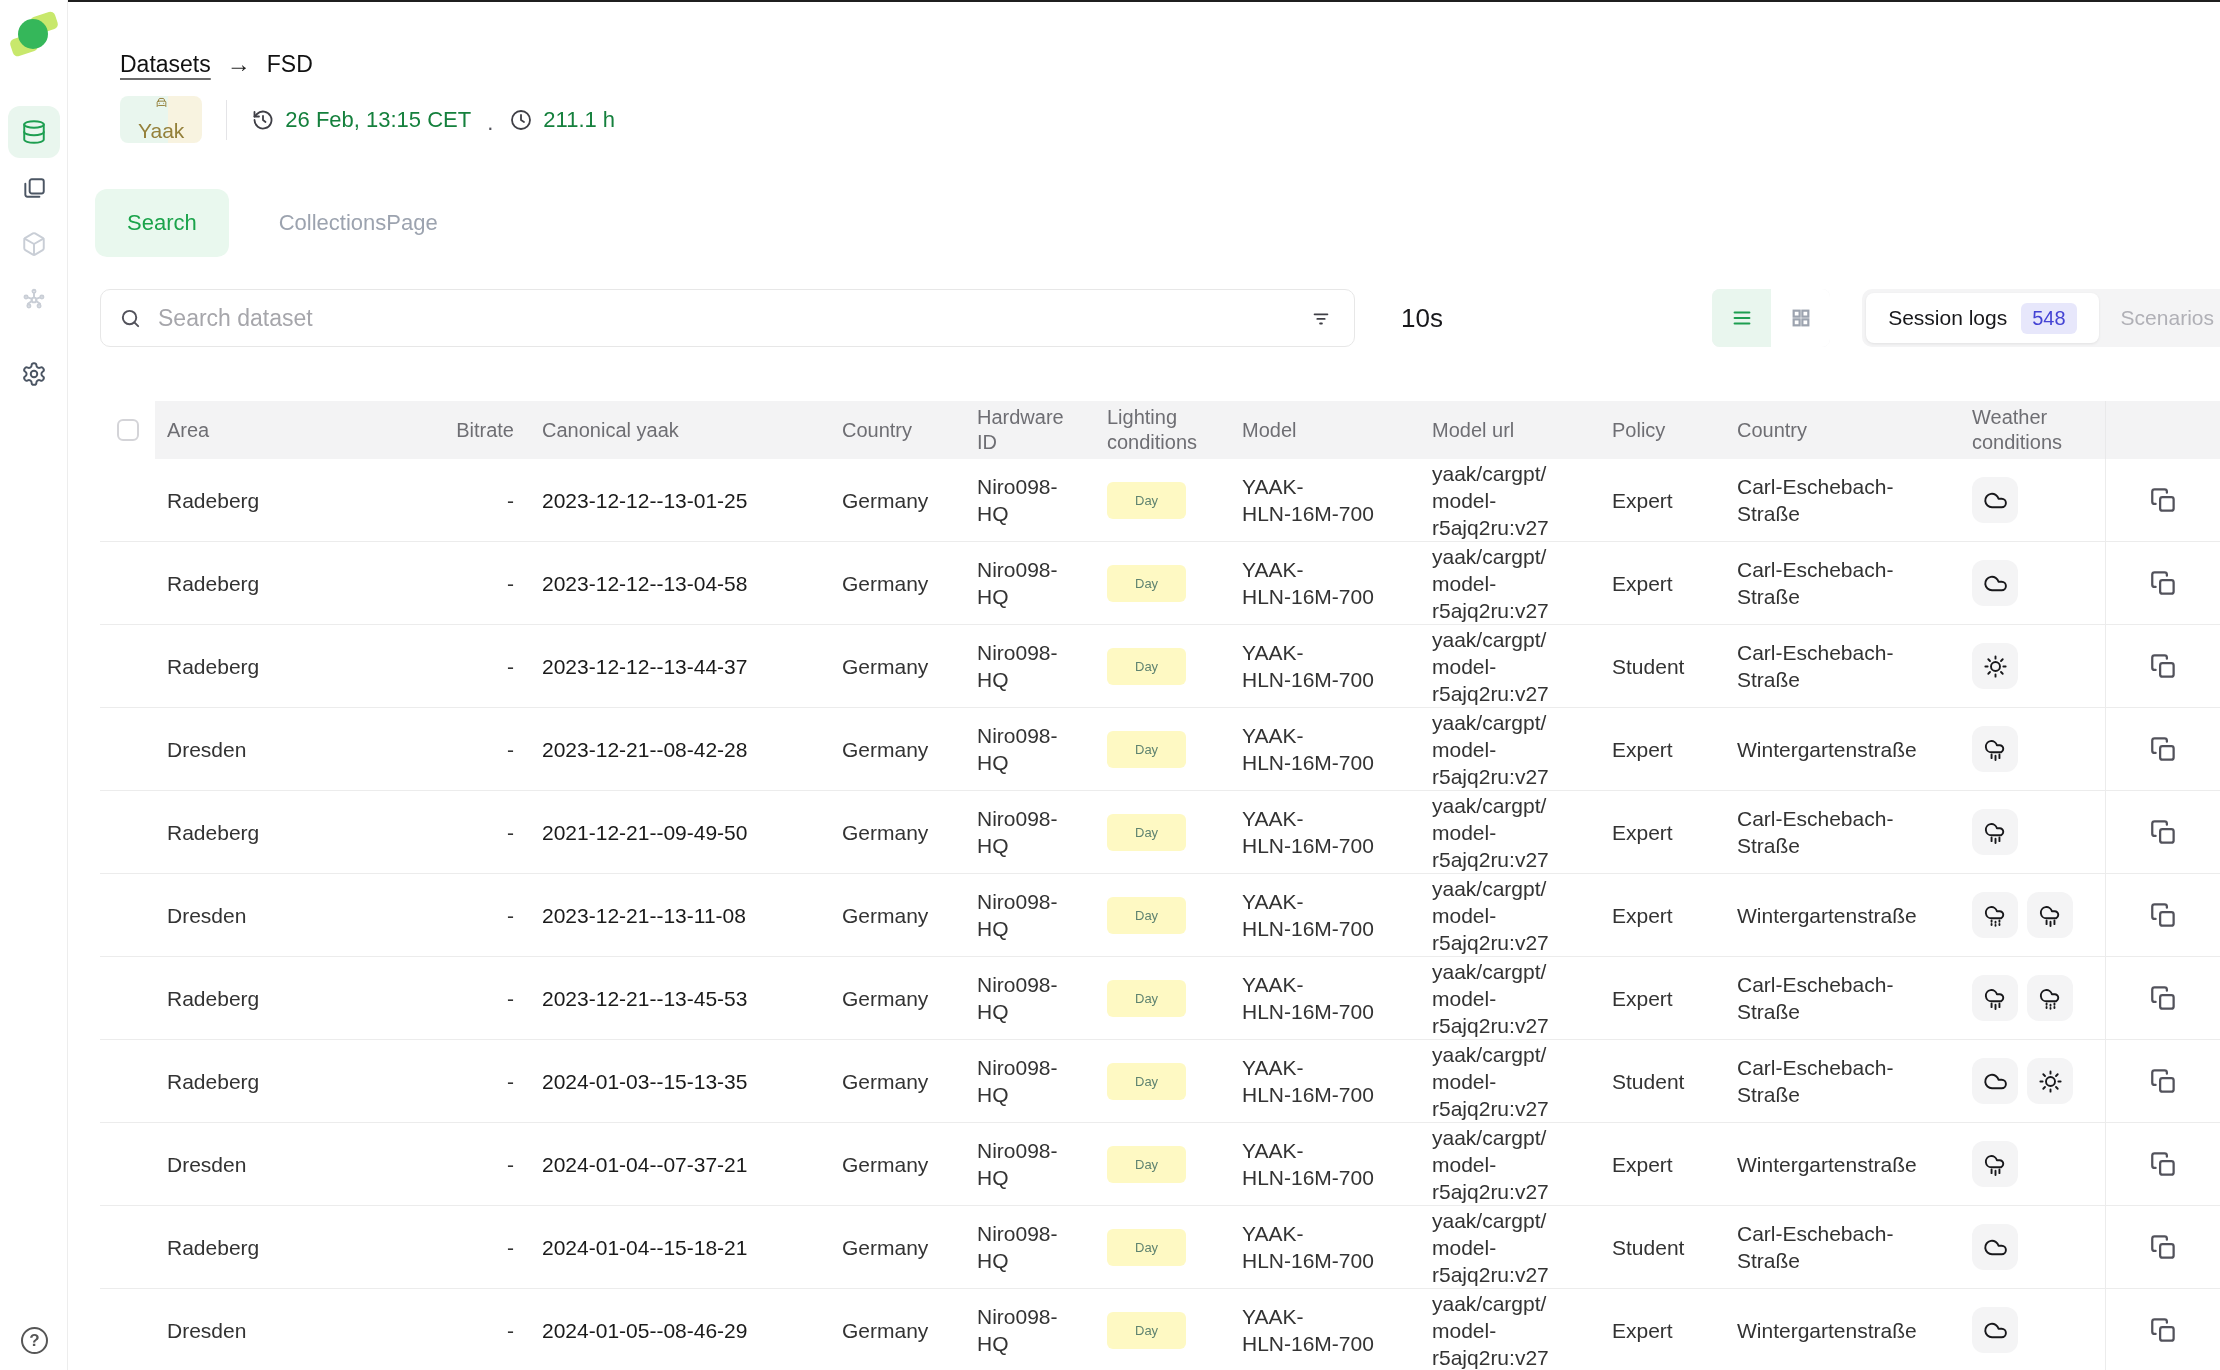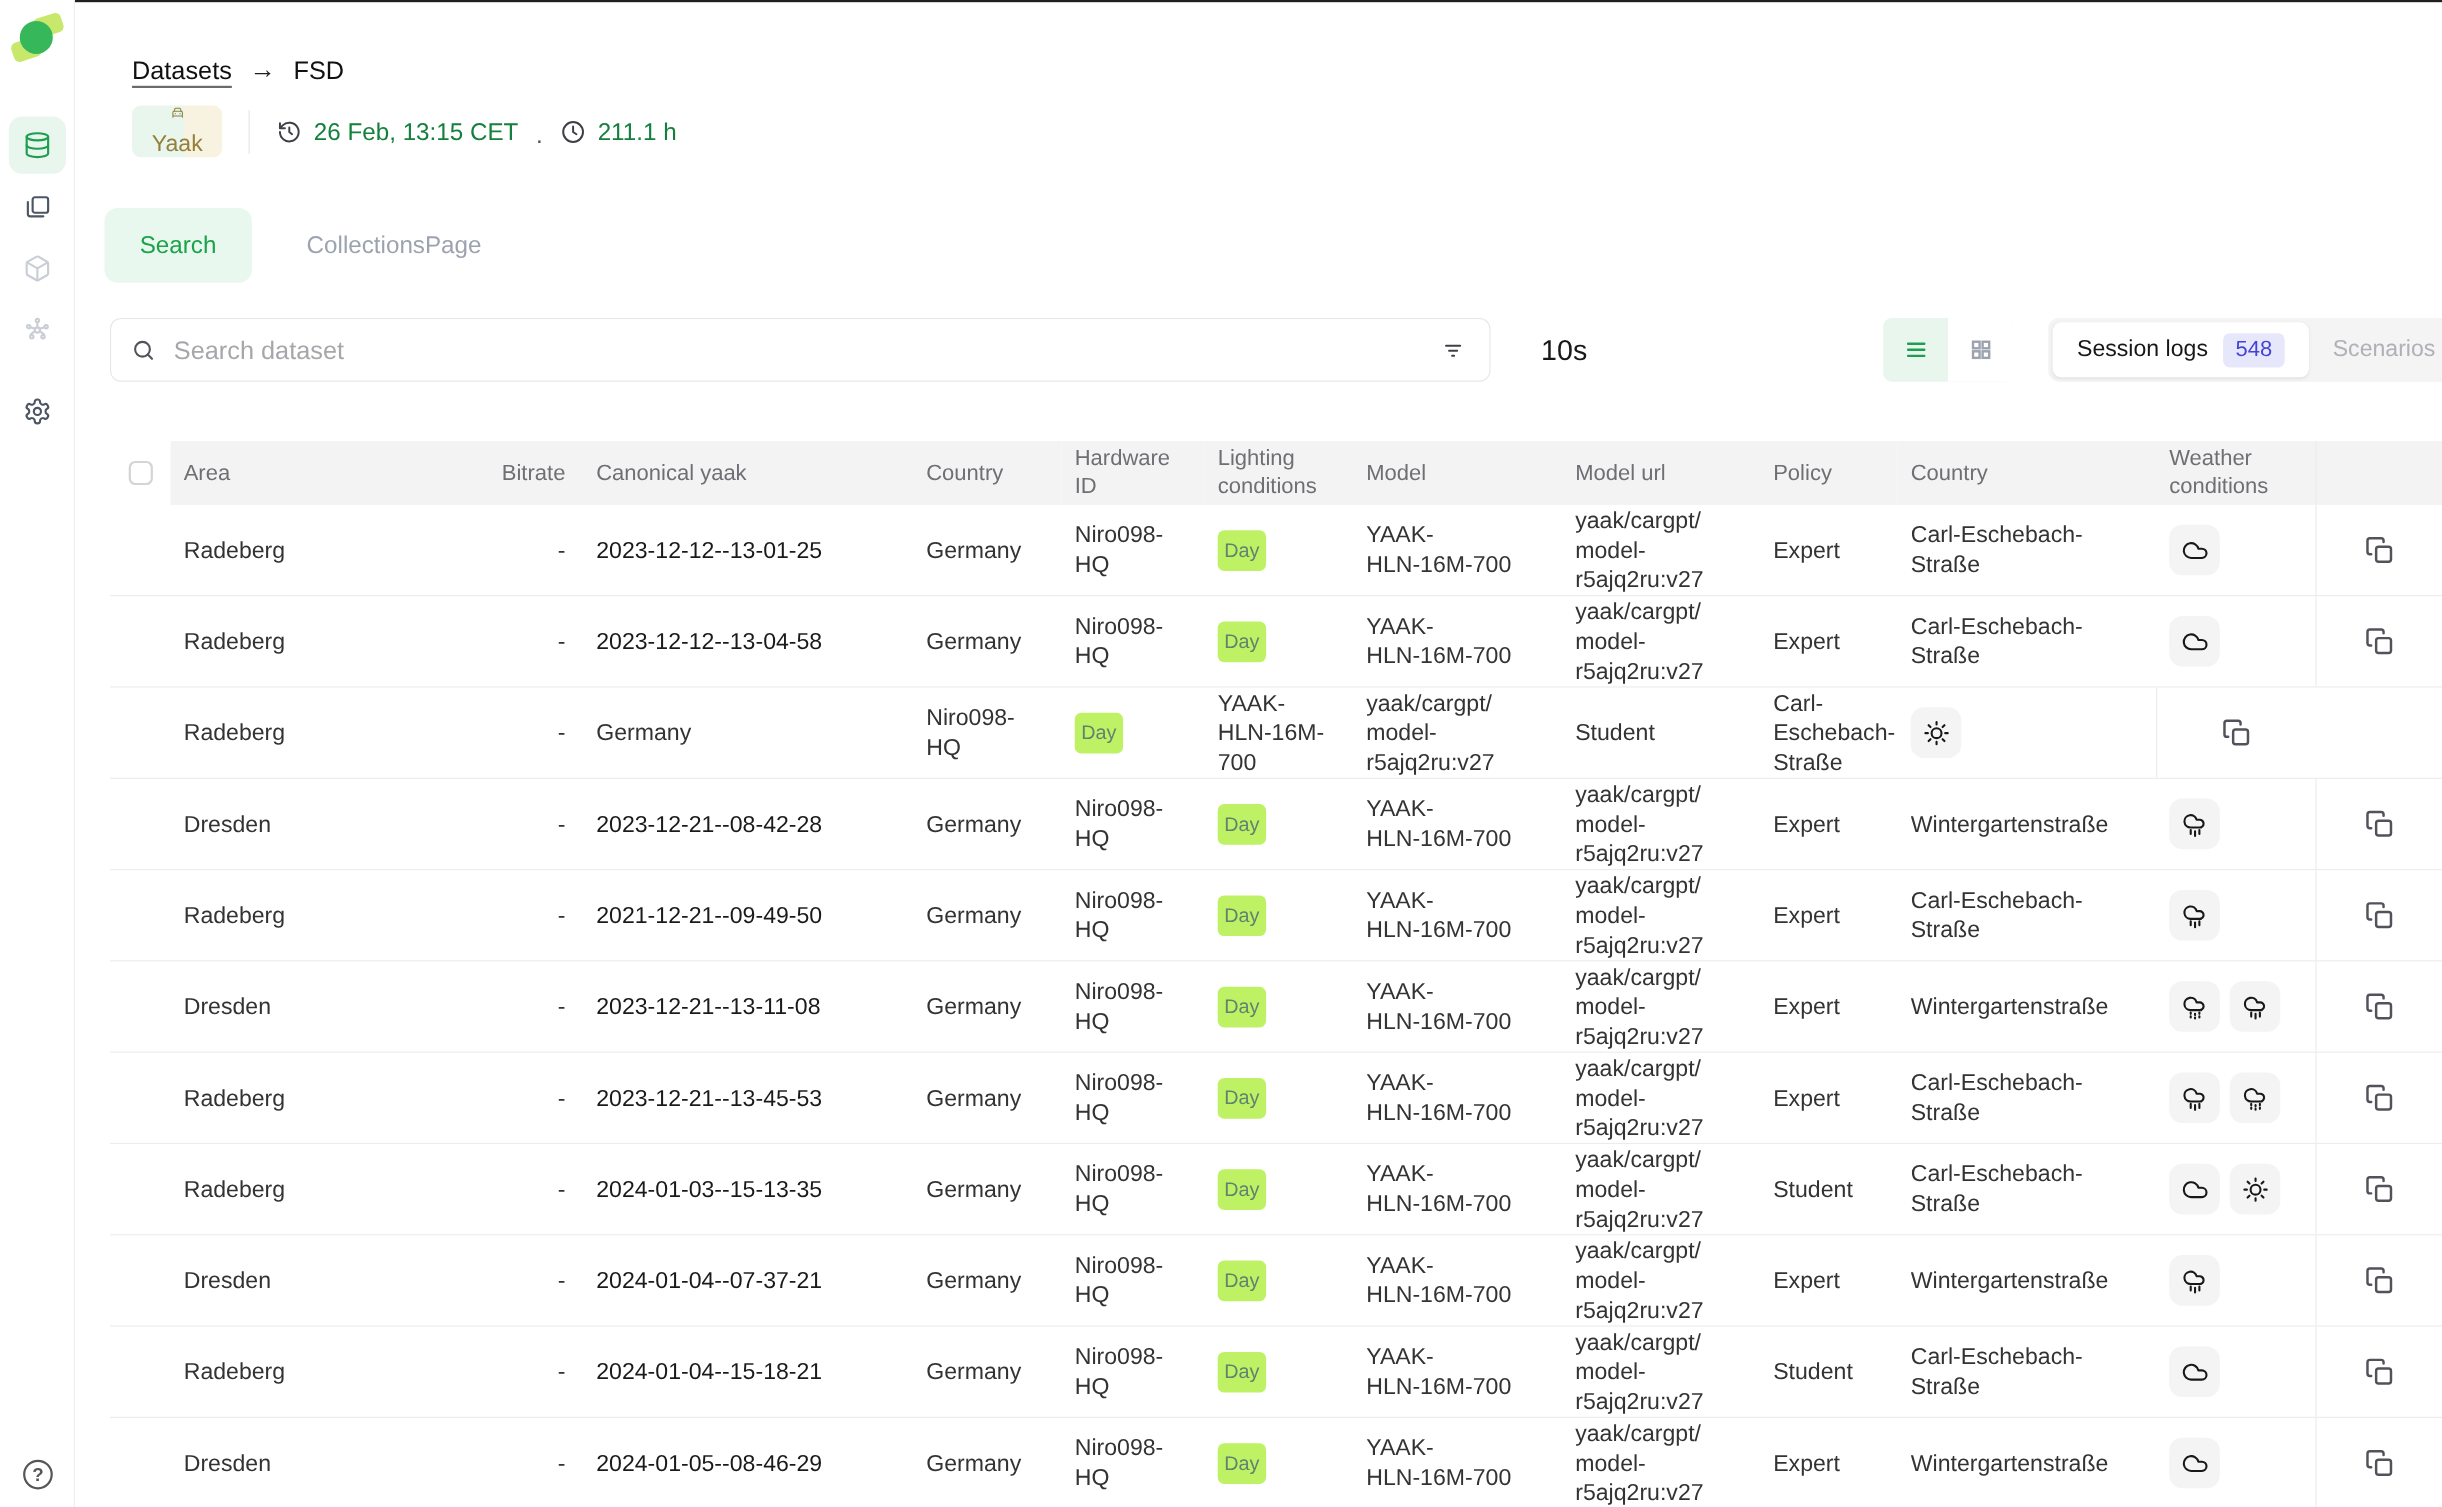--- a/index.html
+++ b/index.html
@@ -75,21 +75,21 @@
   .grid { display:grid; grid-template-columns:55px 295px 80px 300px 135px 130px 135px 190px 180px 125px 235px 145px 1fr; }
   .thead { height:58px; font-size:20px; color:#6e6e73; }
   .thead > div { background:#f3f3f4; display:flex; align-items:center; padding:0 12px; line-height:25px; }
   .thead > div:first-child { background:#fff; justify-content:center; }
   .thead .col-bitrate, .trow .col-bitrate { justify-content:flex-end; text-align:right; padding-right:16px; }
   .thead .col-copy { border-left:1px solid #e9e9ea; }
   .checkbox { width:22px; height:22px; border:2px solid #d4d4d8; border-radius:6px; background:#fff; cursor:pointer; }
   .trow { height:83px; border-bottom:1px solid #ececec; font-size:21px; color:#333; }
   .trow > div { display:flex; align-items:center; padding:0 12px; white-space:pre-line; line-height:27px; }
   .trow .col-canonical { color:#1a1a1a; }
-  .day-chip { background:#bef264; color:#5f8370; font-size:18px; padding:5px 6px; border-radius:6px; white-space:nowrap; }
+  .day-chip { background:#fef9c3; color:#5f8370; font-size:13px; padding:5px 28px; border-radius:6px; white-space:nowrap; }
   .col-weather { gap:9px; }
   .wchip { width:46px; height:46px; background:#f4f4f5; border-radius:12px; display:flex; align-items:center; justify-content:center; }
   .wchip svg { width:27px; height:27px; fill:none; stroke:#18181b; stroke-width:1.7; stroke-linecap:round; stroke-linejoin:round; }
   .col-copy { border-left:1px solid #ececec; justify-content:center; }
   .copy-btn { background:none; border:none; cursor:pointer; display:flex; }
   .copy-btn svg { width:27px; height:27px; fill:none; stroke:#52525b; stroke-width:2; stroke-linecap:round; stroke-linejoin:round; }
 </style>
 </head>
 <body>
 
@@ -361,20 +361,21 @@
                 <use href="#i-copy"></use>
               </svg>
       </button>
     </div>
   </div>
 
   <div class="grid trow">
     <div></div>
     <div>Radeberg</div>
     <div class="col-bitrate">-</div>
+    <div class="col-canonical">2023-12-12--13-44-37</div>
     <div>Germany</div>
     <div>Niro098-
 HQ</div>
     <div><span class="day-chip">Day</span></div>
     <div>YAAK-
 HLN-16M-700</div>
     <div>yaak/cargpt/
 model-
 r5ajq2ru:v27</div>
     <div>Student</div>

